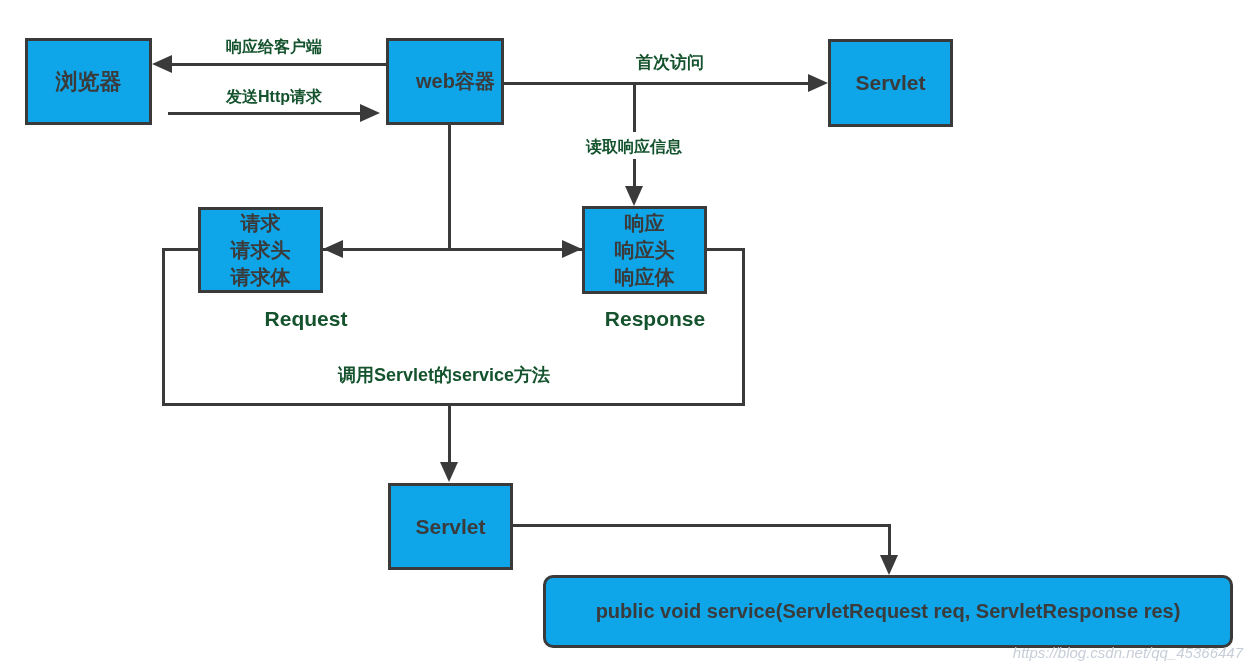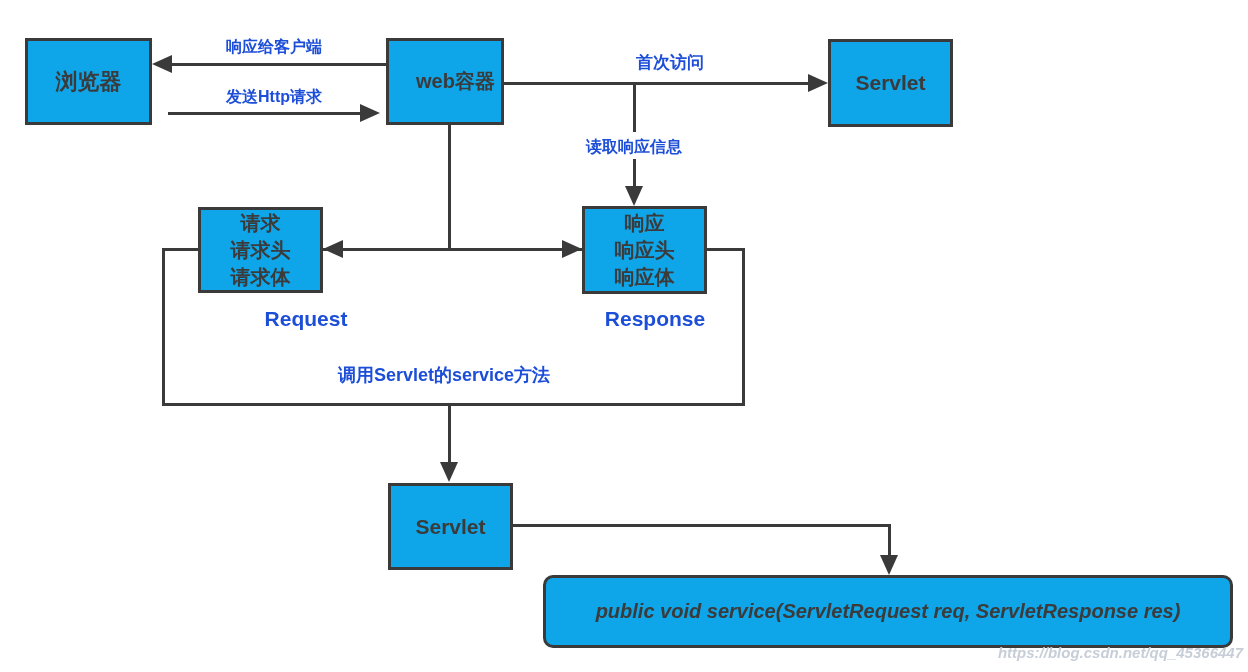--- a/index.html
+++ b/index.html
@@ -8,30 +8,30 @@
     position:relative; width:1248px; height:672px; background:#ffffff;
     font-family:"Liberation Sans","DejaVu Sans",sans-serif; color:#3b3b3b;
     overflow:hidden;
   }
   .box {
     position:absolute; border:3px solid #3a3a3a; background:#0ea5e9;
     display:flex; flex-direction:column; align-items:center; justify-content:center;
     font-weight:bold; color:#3b3b3b; z-index:2; text-align:center;
   }
   .line { position:absolute; background:#3a3a3a; z-index:1; }
-  .lbl { position:absolute; font-weight:bold; color:#1d4ed8; white-space:nowrap; z-index:3; }
+  .lbl { position:absolute; font-weight:bold; color:#14532d; white-space:nowrap; z-index:3; }
   .center { text-align:center; }
   .ah { position:absolute; width:0; height:0; z-index:3; }
   .ah.right { border-top:9px solid transparent; border-bottom:9px solid transparent; border-left:20px solid #3a3a3a; }
   .ah.left  { border-top:9px solid transparent; border-bottom:9px solid transparent; border-right:20px solid #3a3a3a; }
   .ah.down  { border-left:9px solid transparent; border-right:9px solid transparent; border-top:20px solid #3a3a3a; }
   .outer-rect { position:absolute; border:3px solid #3a3a3a; background:transparent; z-index:0; }
-  .rounded { border-radius:10px;font-style:italic; }
+  .rounded { border-radius:10px; }
   .watermark {
-    position:absolute; z-index:5; font-style:italic; font-weight:bold;
+    position:absolute; z-index:5; font-style:italic; font-weight:normal;
     color:rgba(196,203,214,0.95); font-size:15px; white-space:nowrap; text-align:right;
   }
 </style>
 </head>
 <body>
 
 <div id="canvas">
 
   <div class="box" style="left:25px; top:38px; width:127px; height:87px; font-size:22px;">
     <span>浏览器</span>

